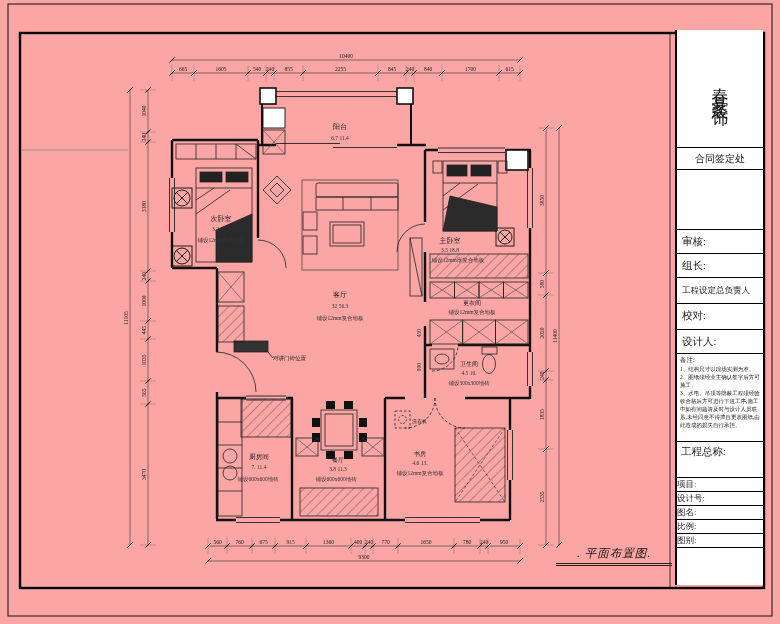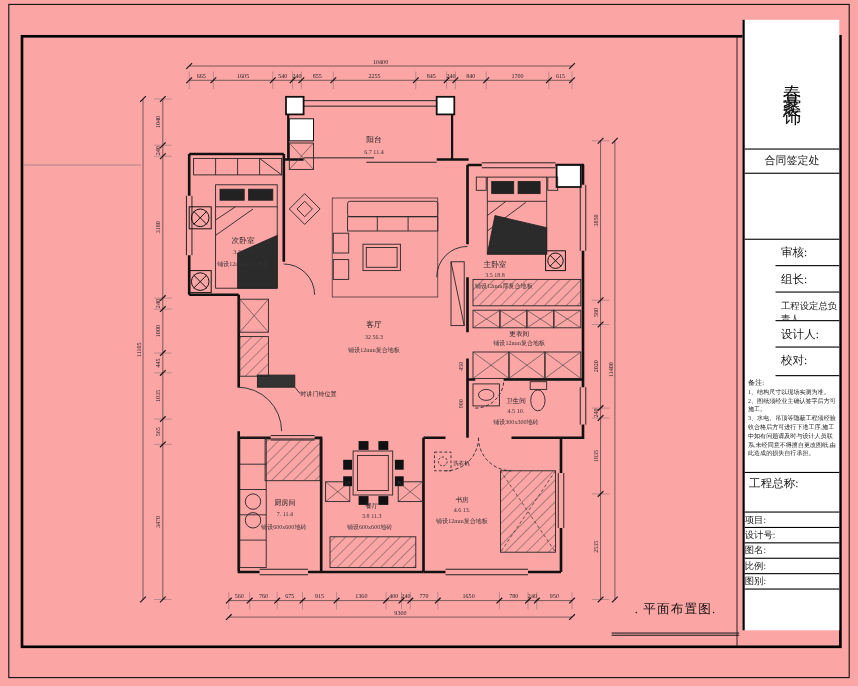--- a/index.html
+++ b/index.html
@@ -5,40 +5,40 @@
   html,body{margin:0;padding:0;background:#e8e8e8;}
   .sheet{position:relative;width:780px;height:624px;background:#fca5a5;overflow:hidden;
          font-family:"Liberation Serif","DejaVu Serif",serif;color:#1a1a1a;}
   svg{position:absolute;left:0;top:0;}
   svg text{font-family:"Liberation Serif","DejaVu Serif",serif;fill:#222;}
   .rm{font-size:7px;text-anchor:middle;}
   .rn{font-size:5.5px;text-anchor:middle;fill:#333;}
   .rf{font-size:5.5px;text-anchor:middle;fill:#333;}
   .an{font-size:5.5px;fill:#222;}
   
-  .tblock{position:absolute;left:675px;top:18px;width:88px;height:555px;
+  .tblock{position:absolute;left:675px;top:30px;width:88px;height:555px;
           border-left:2px solid #000;box-sizing:border-box;background:#fff;}
   .tb-sec{box-sizing:border-box;border-bottom:1px solid #000;overflow:hidden;}
   .tb-company{height:118px;display:flex;align-items:center;justify-content:center;}
   .vtext{writing-mode:vertical-rl;font-size:17px;letter-spacing:7px;color:#111;}
   .tb-contract{height:22px;font-size:10px;text-align:center;line-height:22px;}
   .tb-gap{height:60px;}
-  .tb-field{font-size:10.5px;padding:5px 0 0 5px;margin-left:28px;}
+  .tb-field{font-size:10.5px;padding:5px 0 0 5px;}
   .f24{height:24px;} .f26{height:26px;}
   .tb-field.small{font-size:8.5px;padding-top:7px;}
   .tb-notes{height:88px;padding:2px 3px;}
   .nt{font-size:6.5px;margin-bottom:1px;}
   .note{font-size:5.5px;line-height:1.45;color:#222;}
   .tb-project{height:36px;font-size:10.5px;padding:3px 0 17px 4px;}
   .tb-brow{height:14px;font-size:8.5px;padding:1px 0 0 0;}
   .tb-strip{height:11px;border-bottom:none;}
   
   .plan-title{position:absolute;left:556px;top:546px;width:116px;text-align:center;
               font-size:11.5px;letter-spacing:1px;color:#111;
-              border-bottom:3px double #222;padding-bottom:14px;}
+              border-bottom:3px double #222;padding-bottom:2px;font-style:italic;}
 </style>
 </head>
 <body>
 
 <div class="sheet">
 
   <svg id="plan-svg" width="780" height="624" viewBox="0 0 780 624">
     <defs>
       <pattern id="diag" width="7" height="7" patternUnits="userSpaceOnUse" patternTransform="rotate(45)">
         <line x1="0" y1="0" x2="0" y2="7" stroke="#444" stroke-width="0.8"></line>
@@ -386,22 +386,22 @@
 
   <div class="tblock">
     <div class="tb-sec tb-company">
       <span class="vtext">春豪装饰</span>
     </div>
     <div class="tb-sec tb-contract">合同签定处</div>
     <div class="tb-sec tb-gap"></div>
     <div class="tb-sec tb-field f24"><span>审核:</span></div>
     <div class="tb-sec tb-field f24"><span>组长:</span></div>
     <div class="tb-sec tb-field f26 small"><span>工程设定总负责人</span></div>
+    <div class="tb-sec tb-field f26"><span>校对:</span></div>
     <div class="tb-sec tb-field f24"><span>设计人:</span></div>
-    <div class="tb-sec tb-field f26"><span>校对:</span></div>
     <div class="tb-sec tb-notes">
       <div class="nt">备注:</div>
       <div class="note">1、结构尺寸以现场实测为准。</div>
       <div class="note">2、图纸须经业主确认签字后方可施工。</div>
       <div class="note">3、水电、吊顶等隐蔽工程须经验收合格后方可进行下道工序,施工中如有问题请及时与设计人员联系,未经同意不得擅自更改图纸,由此造成的损失自行承担。</div>
     </div>
     <div class="tb-sec tb-project">工程总称:</div>
     <div class="tb-sec tb-brow"><span>项目:</span></div>
     <div class="tb-sec tb-brow"><span>设计号:</span></div>
     <div class="tb-sec tb-brow"><span>图名:</span></div>

